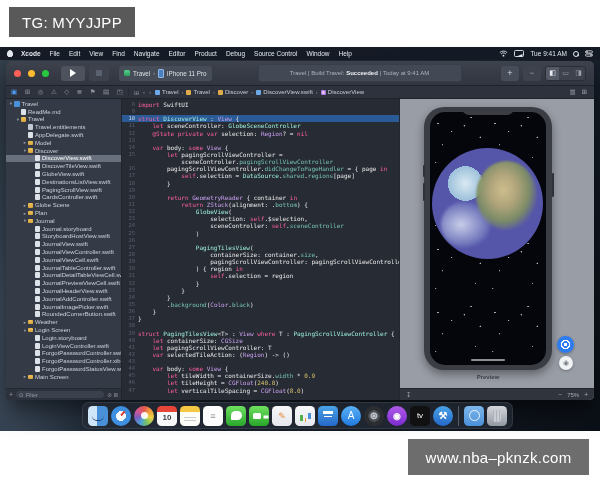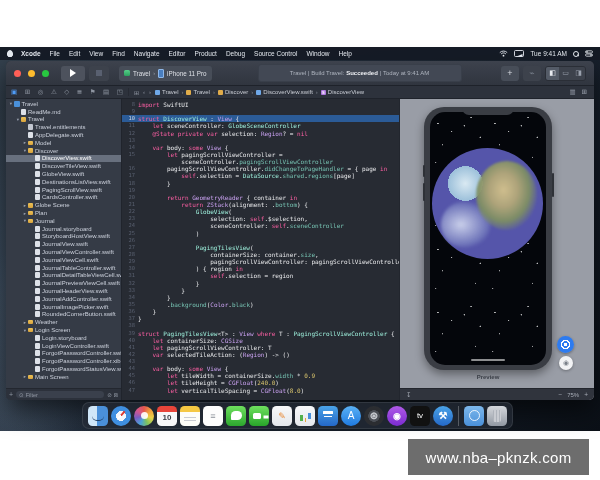--- a/index.html
+++ b/index.html
@@ -194,20 +194,23 @@
        border:1.4px solid rgba(255,255,255,.85)}
   .app-trash{background:linear-gradient(180deg,#d4d7dc,#9299a3)}
   .app-trash::after{content:"";position:absolute;left:6px;top:4px;width:8px;height:12px;
        background:repeating-linear-gradient(90deg,#aeb3bb 0 1.4px,#c9ccd2 1.4px 2.8px);border-radius:1px 1px 2px 2px}
 </style>
 </head>
 <body>
 
 <div class="stage">
 
+  <div class="wm wm-top">
+    <span>TG: MYYJJPP</span>
+  </div>
 
   <div class="desktop">
 
     <div class="menubar">
       <span class="apple"></span>
       <div class="menu-items" id="menu-items">
           <span class="mi bold">Xcode</span>
           <span class="mi">File</span>
           <span class="mi">Edit</span>
           <span class="mi">View</span>

